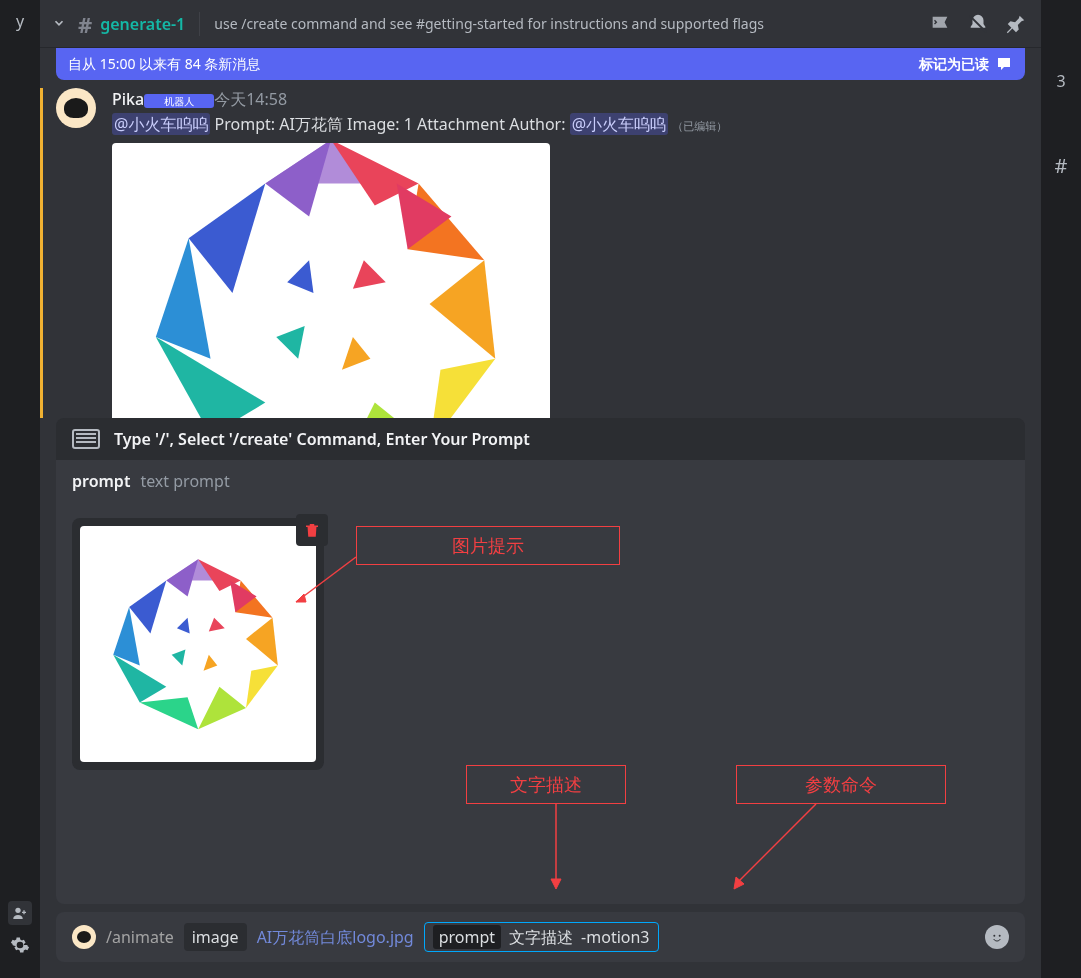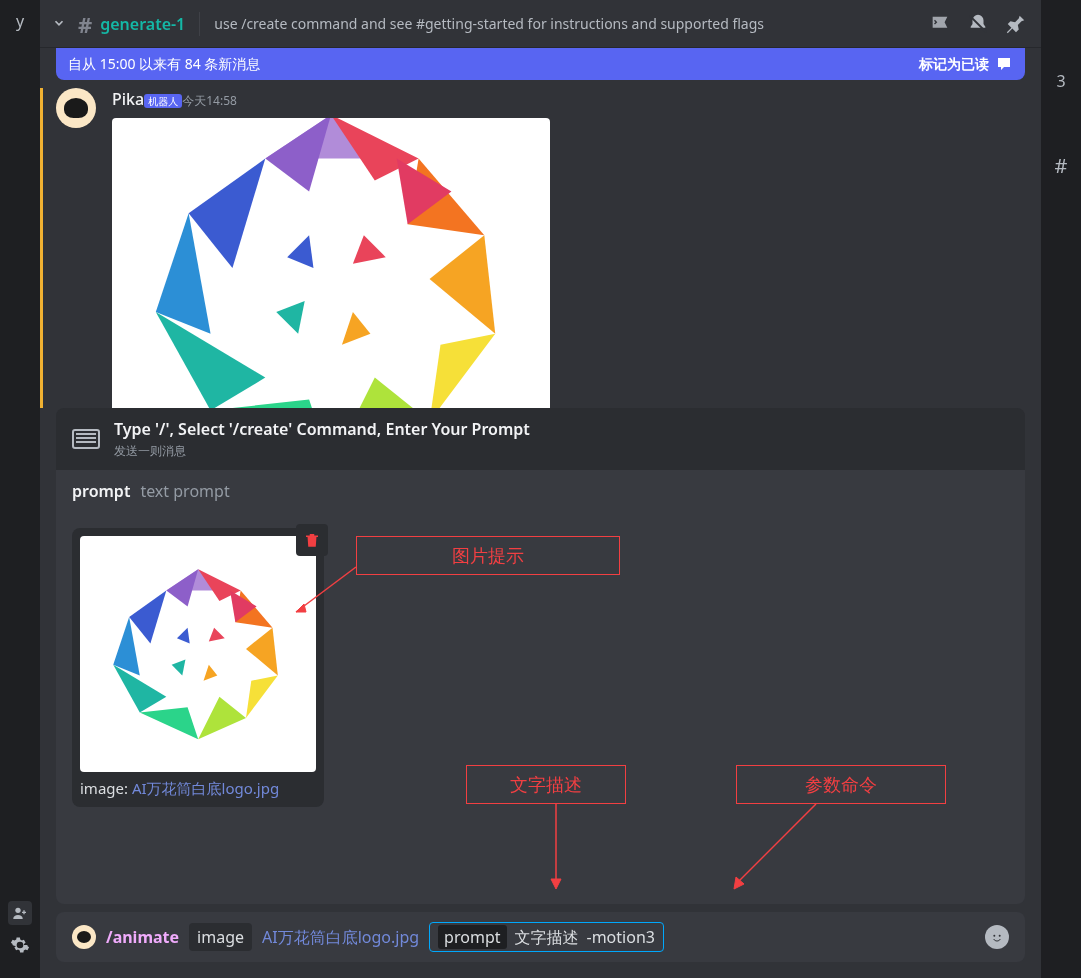--- a/index.html
+++ b/index.html
@@ -22,22 +22,22 @@
 .msg-area{flex:1;position:relative;overflow:hidden;background:#313338}
 .new-msg-bar{position:absolute;top:0;left:16px;right:16px;height:32px;background:#5865f2;border-radius:0 0 8px 8px;display:flex;align-items:center;justify-content:space-between;padding:0 12px;color:#fff;font-size:14px;z-index:5}
 .mark-read{display:flex;align-items:center;gap:6px;font-weight:600}
 .message{display:flex;padding:8px 16px;padding-top:40px;gap:16px;position:relative}
 .message::before{content:"";position:absolute;left:0;top:40px;bottom:0;width:3px;background:#f0b132}
 .avatar{width:40px;height:40px;border-radius:50%;background:#fbe7c6;display:flex;align-items:center;justify-content:center;flex-shrink:0;overflow:hidden}
 .avatar-inner{width:24px;height:20px;background:#1a1a1a;border-radius:50% 50% 40% 40%}
 .msg-body{flex:1;min-width:0}
 .msg-hdr{display:flex;align-items:baseline;flex-wrap:wrap}
 .username{color:#f2f3f5;font-weight:500;font-size:16px}
-.bot-tag{background:#5865f2;color:#fff;font-size:10px;padding:0 4px;line-height:14px;border-radius:3px;font-weight:500}
-.timestamp{color:#949ba4;font-size:12px}
+.bot-tag{background:#5865f2;color:#fff;font-size:10px;padding:0 20px;line-height:14px;border-radius:3px;font-weight:500}
+.timestamp{color:#949ba4;font-size:16px}
 .msg-content{color:#dbdee1;font-size:16px;line-height:1.375;margin-top:2px}
 .mention{background:rgba(88,101,242,.3);color:#c9cdfb;border-radius:3px;padding:0 2px}
 .edited{color:#949ba4;font-size:11px}
 .attach-box{margin-top:8px;width:438px;height:343px;background:#fff;border-radius:4px;overflow:hidden;display:flex;align-items:center;justify-content:center}
 .reply-bar{background:#2b2d31;border-radius:8px 8px 0 0;padding:10px 16px;display:flex;align-items:center;gap:14px;margin:0 16px}
 .kbd-icon{width:28px;height:20px;border:2px solid #b5bac1;border-radius:3px;flex-shrink:0;position:relative}
 .kbd-icon::before{content:"";position:absolute;top:2px;left:2px;right:2px;height:2px;background:#b5bac1;box-shadow:0 4px 0 #b5bac1,0 8px 0 #b5bac1}
 .reply-text{display:flex;flex-direction:column;gap:2px}
 .reply-title{color:#f2f3f5;font-weight:600;font-size:16px}
 .reply-sub{color:#949ba4;font-size:12px}
@@ -52,21 +52,21 @@
 .img-label{color:#dbdee1;font-size:15px;margin-top:6px}
 .img-label .link{color:#7289da}
 .anno{position:absolute;border:1px solid #f23f42;color:#f23f42;font-size:18px;padding:6px 20px;background:transparent;white-space:nowrap}
 .anno1{top:24px;left:300px;width:264px;text-align:center}
 .anno2{bottom:100px;left:410px;width:160px;text-align:center}
 .anno3{bottom:100px;left:680px;width:210px;text-align:center}
 .arrow{position:absolute;stroke:#f23f42;fill:#f23f42}
 .input-bar{margin:8px 16px 16px;background:#383a40;border-radius:8px;padding:10px 16px;display:flex;align-items:center;gap:10px;font-size:16px}
 .mini-av{width:24px;height:24px;border-radius:50%;background:#fbe7c6;display:flex;align-items:center;justify-content:center}
 .mini-av-in{width:14px;height:12px;background:#1a1a1a;border-radius:50%}
-.cmd{color:#f0abfc;font-weight:700}
+.cmd{color:#a3a3a3;font-weight:400}
 .chip{background:#2b2d31;padding:3px 8px;border-radius:4px;color:#dbdee1}
 .chip-link{color:#7289da}
 .chip2{border:1px solid #00a8fc;padding:2px 8px;border-radius:4px;display:flex;gap:8px;align-items:center}
 .chip2 .k{background:#1e1f22;padding:1px 6px;border-radius:3px}
 .emoji-btn{margin-left:auto;width:24px;height:24px;border-radius:50%;background:#b5bac1;display:flex;align-items:center;justify-content:center}
 .right-strip{width:40px;background:#1e1f22;padding-top:70px;color:#b5bac1;text-align:center}
 .right-strip .num{font-size:16px}
 .right-hash{font-size:20px;margin-top:60px}
 </style>
 </head>
@@ -132,20 +132,23 @@
 
       <div class="message">
         <div class="avatar">
             <div class="avatar-inner"></div>
           </div>
         <div class="msg-body">
           <div class="msg-hdr">
             <span class="username">Pika</span>
             <span class="bot-tag">机器人</span>
             <span class="timestamp">今天14:58</span>
+          </div>
+          <div class="msg-content">
+            <span class="mention">@小火车呜呜</span><span> Prompt: </span><span>AI万花筒</span><span>  Image: 1 Attachment  Author: </span><span class="mention">@小火车呜呜</span> <span class="edited">（已编辑）</span>
           </div>
           <div class="attach-box">
             <svg viewBox="0 0 200 200">
               <g transform="translate(100 100)">
                 <polygon points="0,-80 30,-60 -30,-60" fill="#b18cd9"></polygon>
                 <polygon points="-30,-60 -65,-35 -45,-10" fill="#3b5bd1"></polygon>
                 <polygon points="-65,-35 -80,10 -55,20" fill="#2c8fd6"></polygon>
                 <polygon points="-80,10 -55,55 -30,40" fill="#1fb6a3"></polygon>
                 <polygon points="-55,55 0,80 -10,50" fill="#2bd48a"></polygon>
                 <polygon points="0,80 45,60 20,40" fill="#aee33b"></polygon>
@@ -163,21 +166,20 @@
             </svg>
           </div>
         </div>
       </div>
     </div>
 
     <div class="reply-bar">
       <div class="kbd-icon"></div>
       <div class="reply-text">
         <div class="reply-title">Type '/', Select '/create' Command, Enter Your Prompt</div>
-        <div class="reply-sub">发送一则消息</div>
       </div>
     </div>
 
     <div class="prompt-row">
       <span class="prompt-key">prompt</span>
       <span class="prompt-val">text prompt</span>
     </div>
 
     <div class="upload-area">
       <div class="upload-card">
@@ -201,23 +203,20 @@
               <polygon points="40,-60 0,-80 20,-50" fill="#e9445a"></polygon>
               <polygon points="30,-60 55,-45 35,-30" fill="#e13b62"></polygon>
               <polygon points="-30,-60 0,-80 -10,-45" fill="#8d5fc9"></polygon>
               <polygon points="15,-25 25,-15 10,-12" fill="#e9445a"></polygon>
               <polygon points="-20,-15 -10,-25 -8,-10" fill="#3b5bd1"></polygon>
               <polygon points="-25,10 -15,20 -12,5" fill="#1fb6a3"></polygon>
               <polygon points="5,25 18,20 10,10" fill="#f6a423"></polygon>
             </g>
           </svg>
         </div>
-        <div class="img-label">
-          <span>image: </span><span class="link">AI万花筒白底logo.jpg</span>
-        </div>
       </div>
 
       <div class="anno anno1">图片提示</div>
       <div class="anno anno2">文字描述</div>
       <div class="anno anno3">参数命令</div>
 
       <svg class="arrow" style="top:50px;left:230px" width="80" height="60">
           <line x1="70" y1="5" x2="10" y2="50" stroke-width="1.5"></line>
           <polygon points="10,50 18,42 20,50"></polygon>
         </svg>

